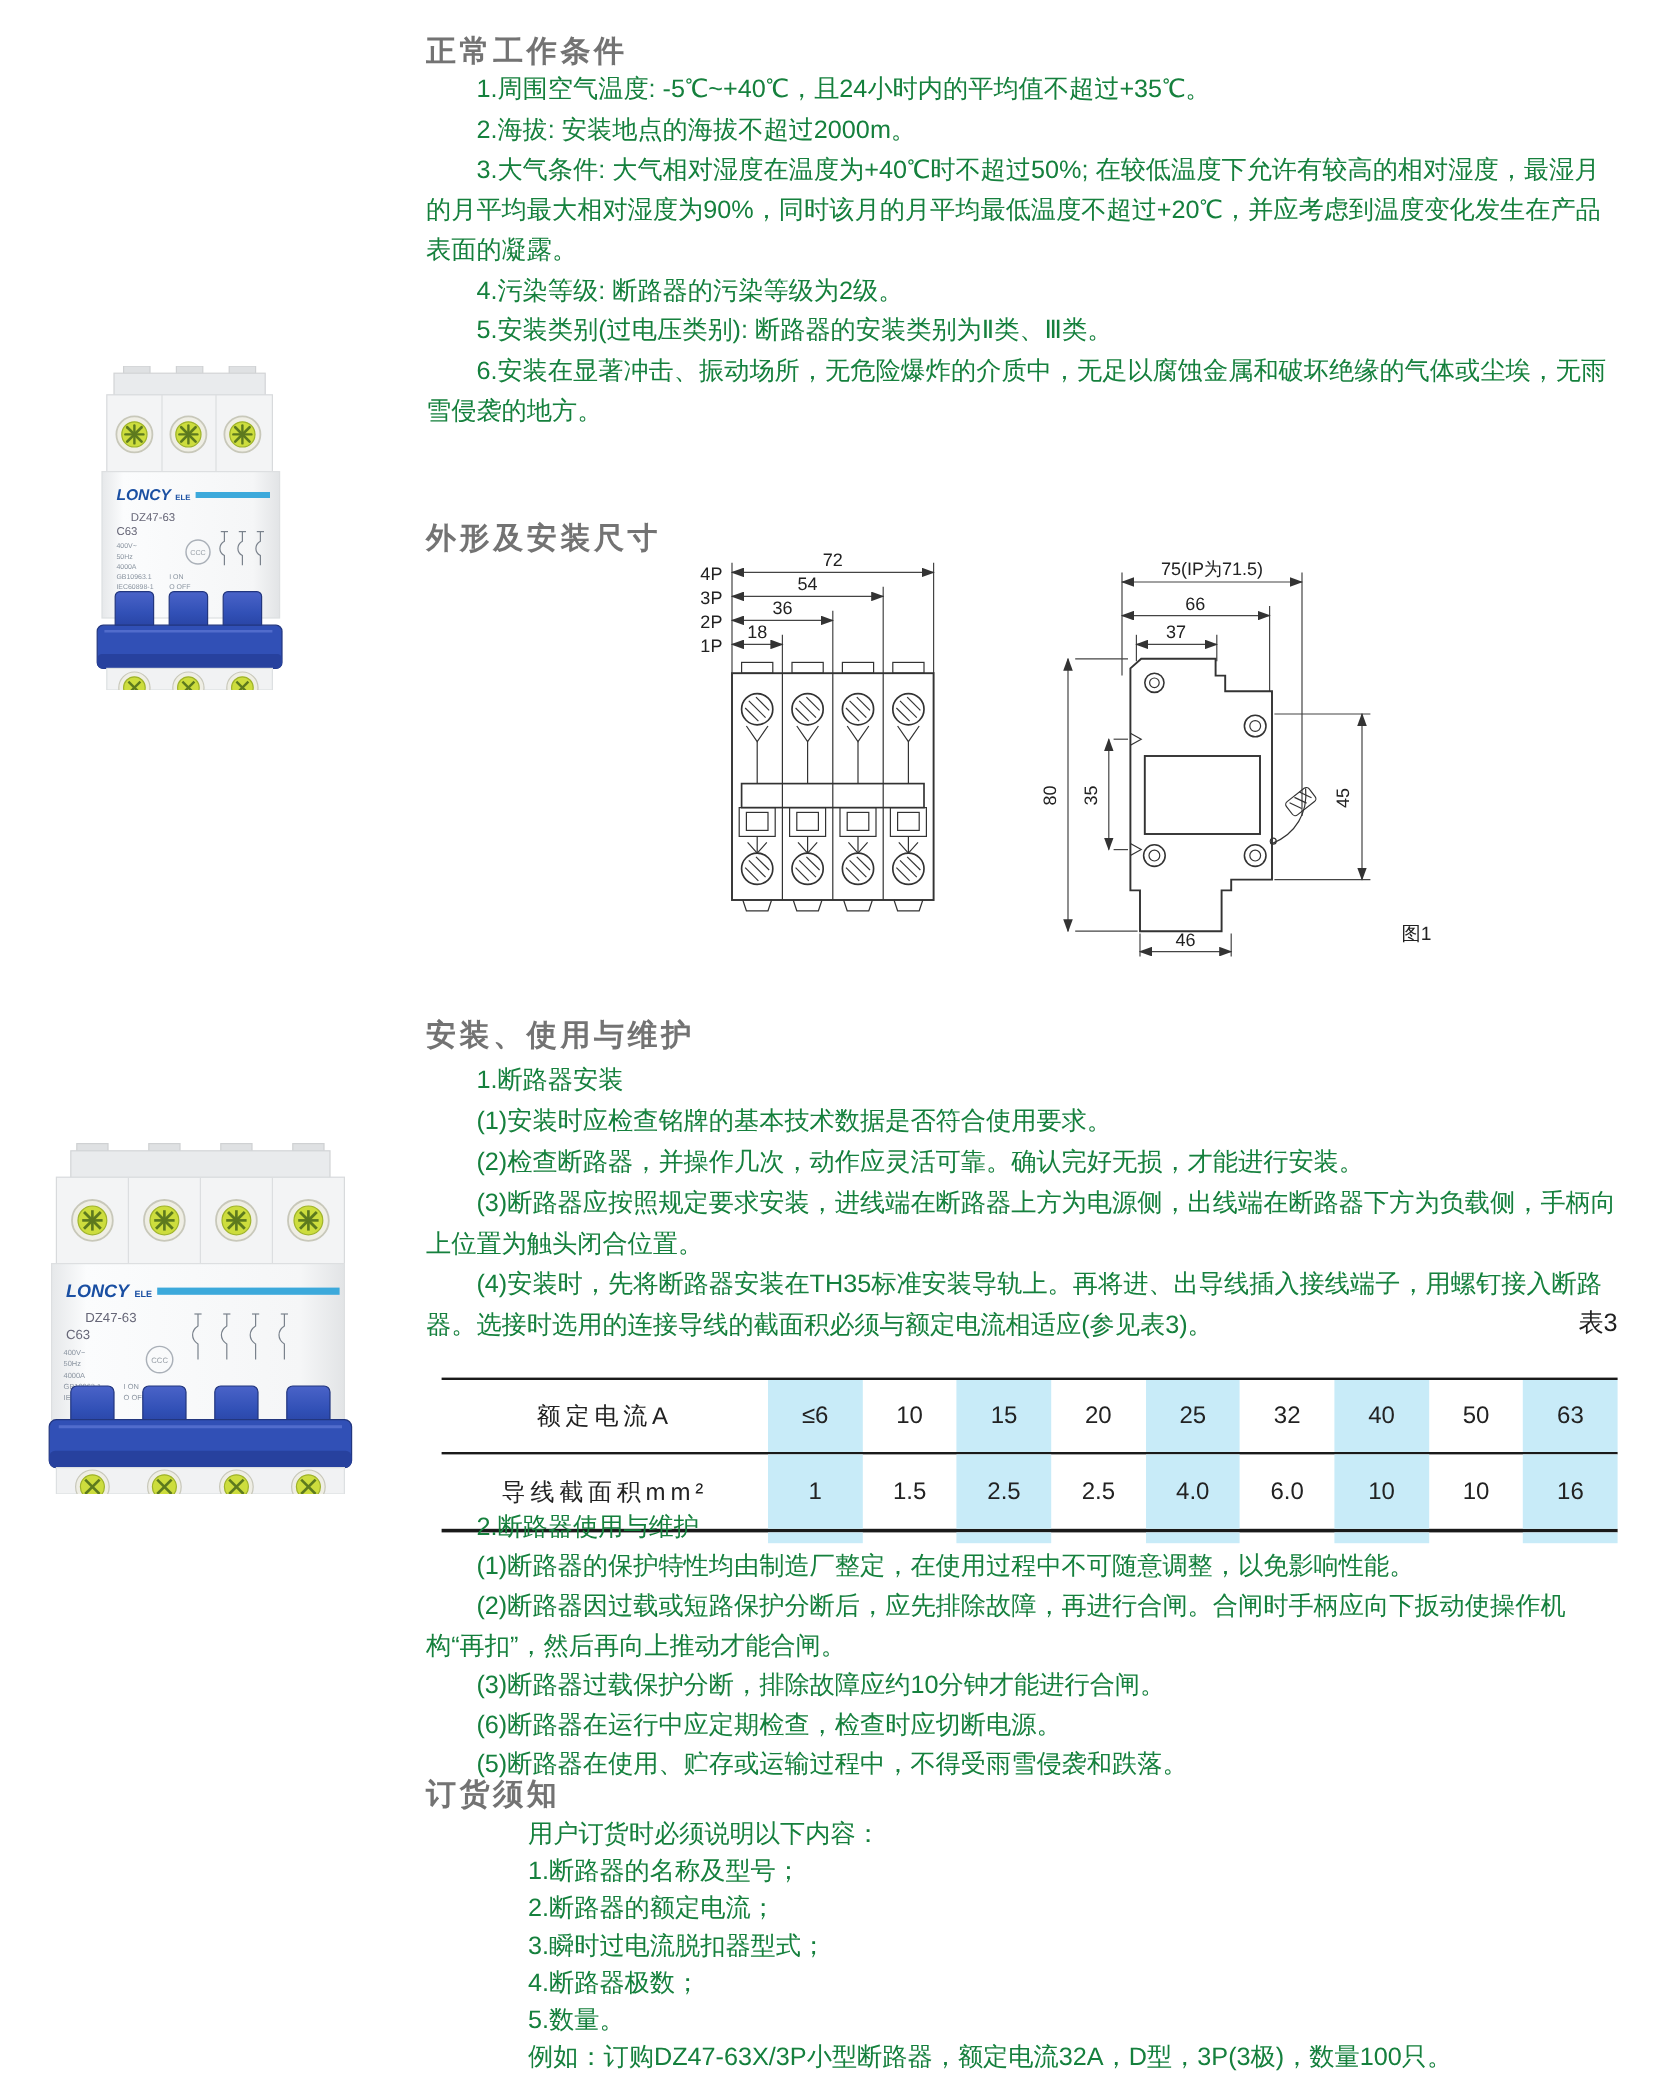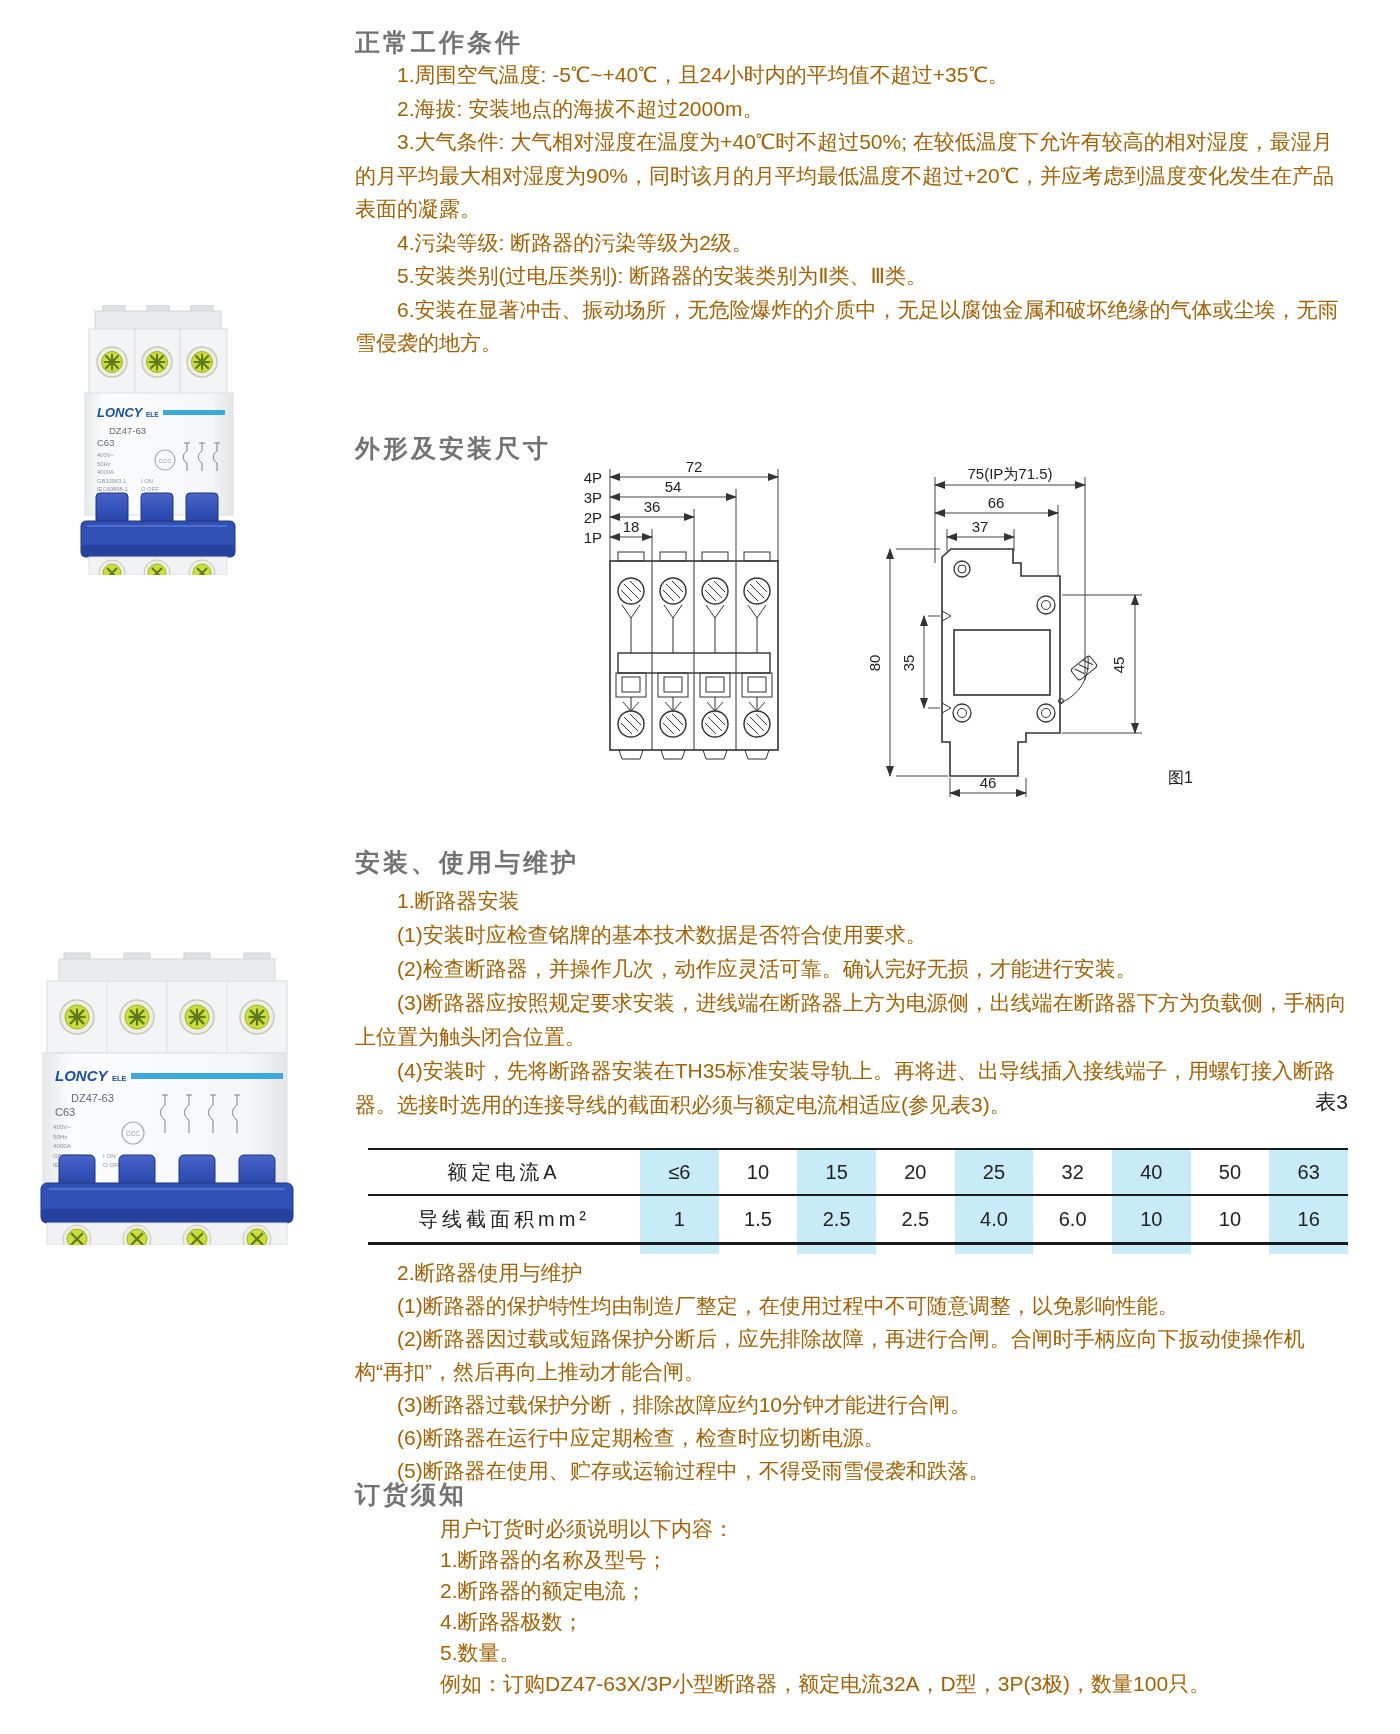--- a/index.html
+++ b/index.html
@@ -1,30 +1,30 @@
 <!DOCTYPE html>
 <html><head>
 <meta charset="utf-8">
 <style>
   * { margin:0; padding:0; box-sizing:border-box; }
   html,body { background:#ffffff; }
   body { width:1400px; height:1734px; font-family:"Liberation Sans",sans-serif; color:#1f1f1f; }
   .page { position:relative; width:1400px; height:1734px; background:#fff; overflow:hidden; }
   .abs { position:absolute; }
   .sec-title { font-size:25px; font-weight:bold; color:#737373; letter-spacing:3px; }
-  .body-text { width:993px; font-size:21px; color:#a16207; }
+  .body-text { width:993px; font-size:21px; color:#15803d; }
   .body-text p { text-indent:2em; }
   #b-working { line-height:33.5px; }
   #b-maint { line-height:34px; }
   #b-use { line-height:33px; }
   #b-order { line-height:31px; padding-left:43px; font-size:21px; }
   #tag-table3 { width:993px; text-align:right; font-size:21px; }
   
   .wire-table { width:980px; border-top:2px solid #1a1a1a; border-bottom:3px solid #1a1a1a; }
-  .wt-row { display:grid; grid-template-columns:272px repeat(9,1fr); height:46px; }
+  .wt-row { display:grid; grid-template-columns:272px repeat(9,1fr); height:62px; }
   .wt-r1 { border-bottom:2px solid #1a1a1a; }
   .wt-label { display:flex; align-items:center; justify-content:center; font-size:20px; letter-spacing:4px; color:#222; }
   .wt-cell { position:relative; display:flex; align-items:center; justify-content:center; font-size:20px; color:#222; }
   .wt-cell.hl { background:#c8ebf8; }
   .wt-r2 .wt-cell.hl::after { content:""; position:absolute; left:0; right:0; bottom:-12px; height:9px; background:#c8ebf8; }
   svg text { font-family:"Liberation Sans",sans-serif; }
   .draw line, .draw path, .draw rect, .draw circle { vector-effect:none; }
 </style>
 </head>
 <body>
@@ -501,18 +501,19 @@
     <p>(3)断路器过载保护分断，排除故障应约10分钟才能进行合闸。</p>
     <p>(6)断路器在运行中应定期检查，检查时应切断电源。</p>
     <p>(5)断路器在使用、贮存或运输过程中，不得受雨雪侵袭和跌落。</p>
   </div>
 
   <h2 class="abs sec-title" style="left:355px;top:1478px">订货须知</h2>
   <div id="b-order" class="abs body-text" style="left:355px;top:1513px">
     <p>用户订货时必须说明以下内容：</p>
     <p>1.断路器的名称及型号；</p>
     <p>2.断路器的额定电流；</p>
+    <p>3.瞬时过电流脱扣器型式；</p>
     <p>4.断路器极数；</p>
     <p>5.数量。</p>
     <p>例如：订购DZ47-63X/3P小型断路器，额定电流32A，D型，3P(3极)，数量100只。</p>
   </div>
 
 </div>
 
 </body></html>

